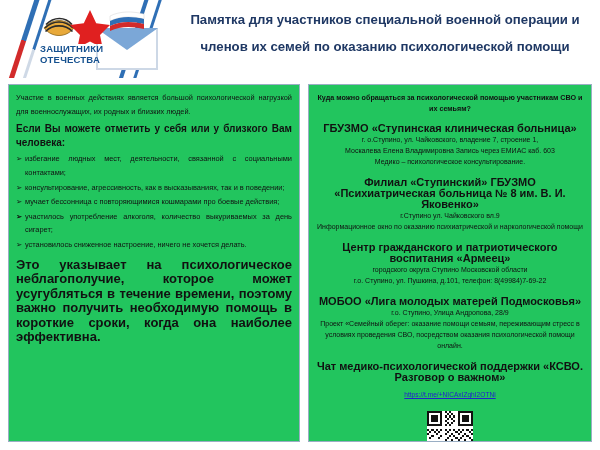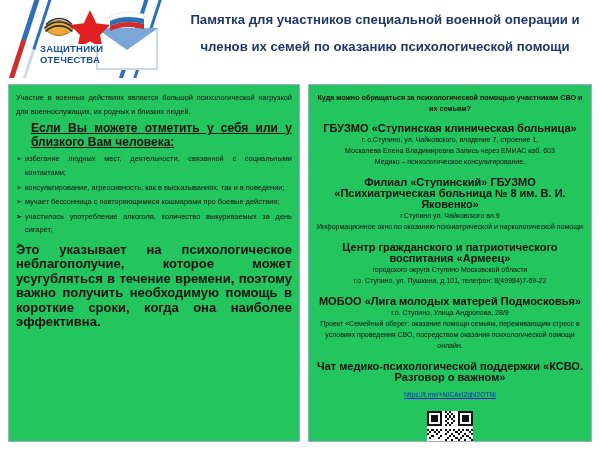--- a/index.html
+++ b/index.html
@@ -123,27 +123,26 @@
 
   
   .p-just {
     font-size: 7.4px;
     line-height: 13.6px;
     text-align: justify;
     margin: 0 0 2px 0;
     color: #111;
   }
   .p-bold {
-    font-size: 12px;
+    font-size: 10px;
     line-height: 13.6px;
     font-weight: bold;
     text-align: justify;
-    margin: 4px 0 3px 15px;
-    color: #111;
-    text-decoration: underline;
+    margin: 4px 0 3px 0;
+    color: #111;
   }
   .bullet {
     font-size: 7.4px;
     line-height: 13.6px;
     text-align: justify;
     margin: 0 0 1px 0;
     position: relative;
     padding-left: 9px;
     color: #111;
   }
@@ -277,20 +276,21 @@
     </p>
     <p class="bullet">
       <span class="arrow">➢</span>
     </p>
     <p class="bullet">
       <span class="arrow">➢</span>
       <span>участилось употребление алкоголя, количество выкуриваемых за день сигарет;</span>
     </p>
     <p class="bullet">
       <span class="arrow">➢</span>
+      <span>установилось сниженное настроение, ничего не хочется делать.</span>
     </p>
 
     <p class="conclusion">Это указывает на психологическое неблагополучие, которое может усугубляться в течение времени, поэтому важно получить необходимую помощь в короткие сроки, когда она наиболее эффективна.</p>
   </div>
 
   <div class="panel right">
     <p class="r-head">Куда можно обращаться за психологической помощью участникам СВО и их семьям?</p>
 
     <div class="org">
       <p class="org-name">ГБУЗМО «Ступинская клиническая больница»</p>

